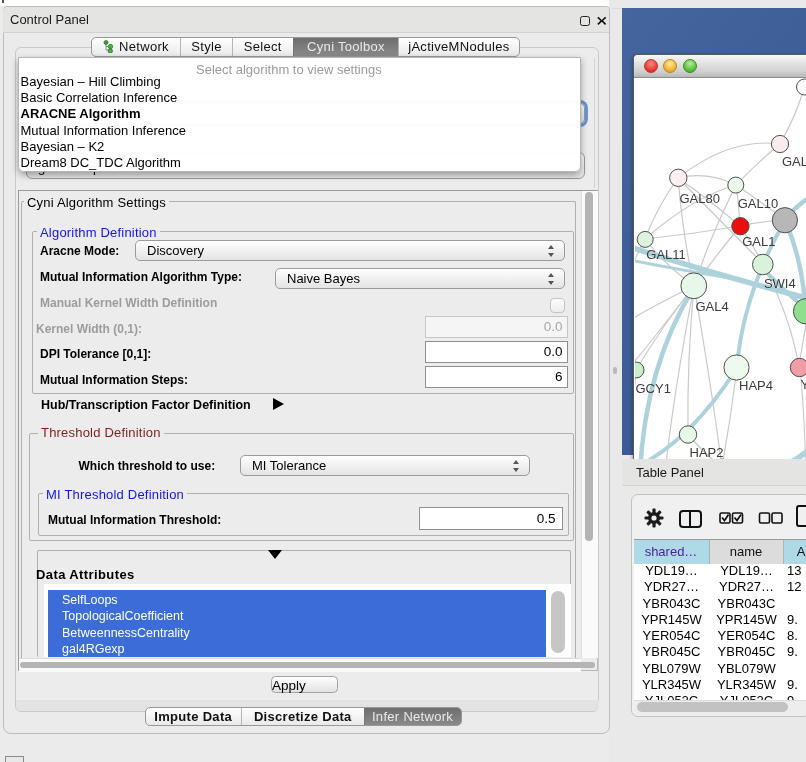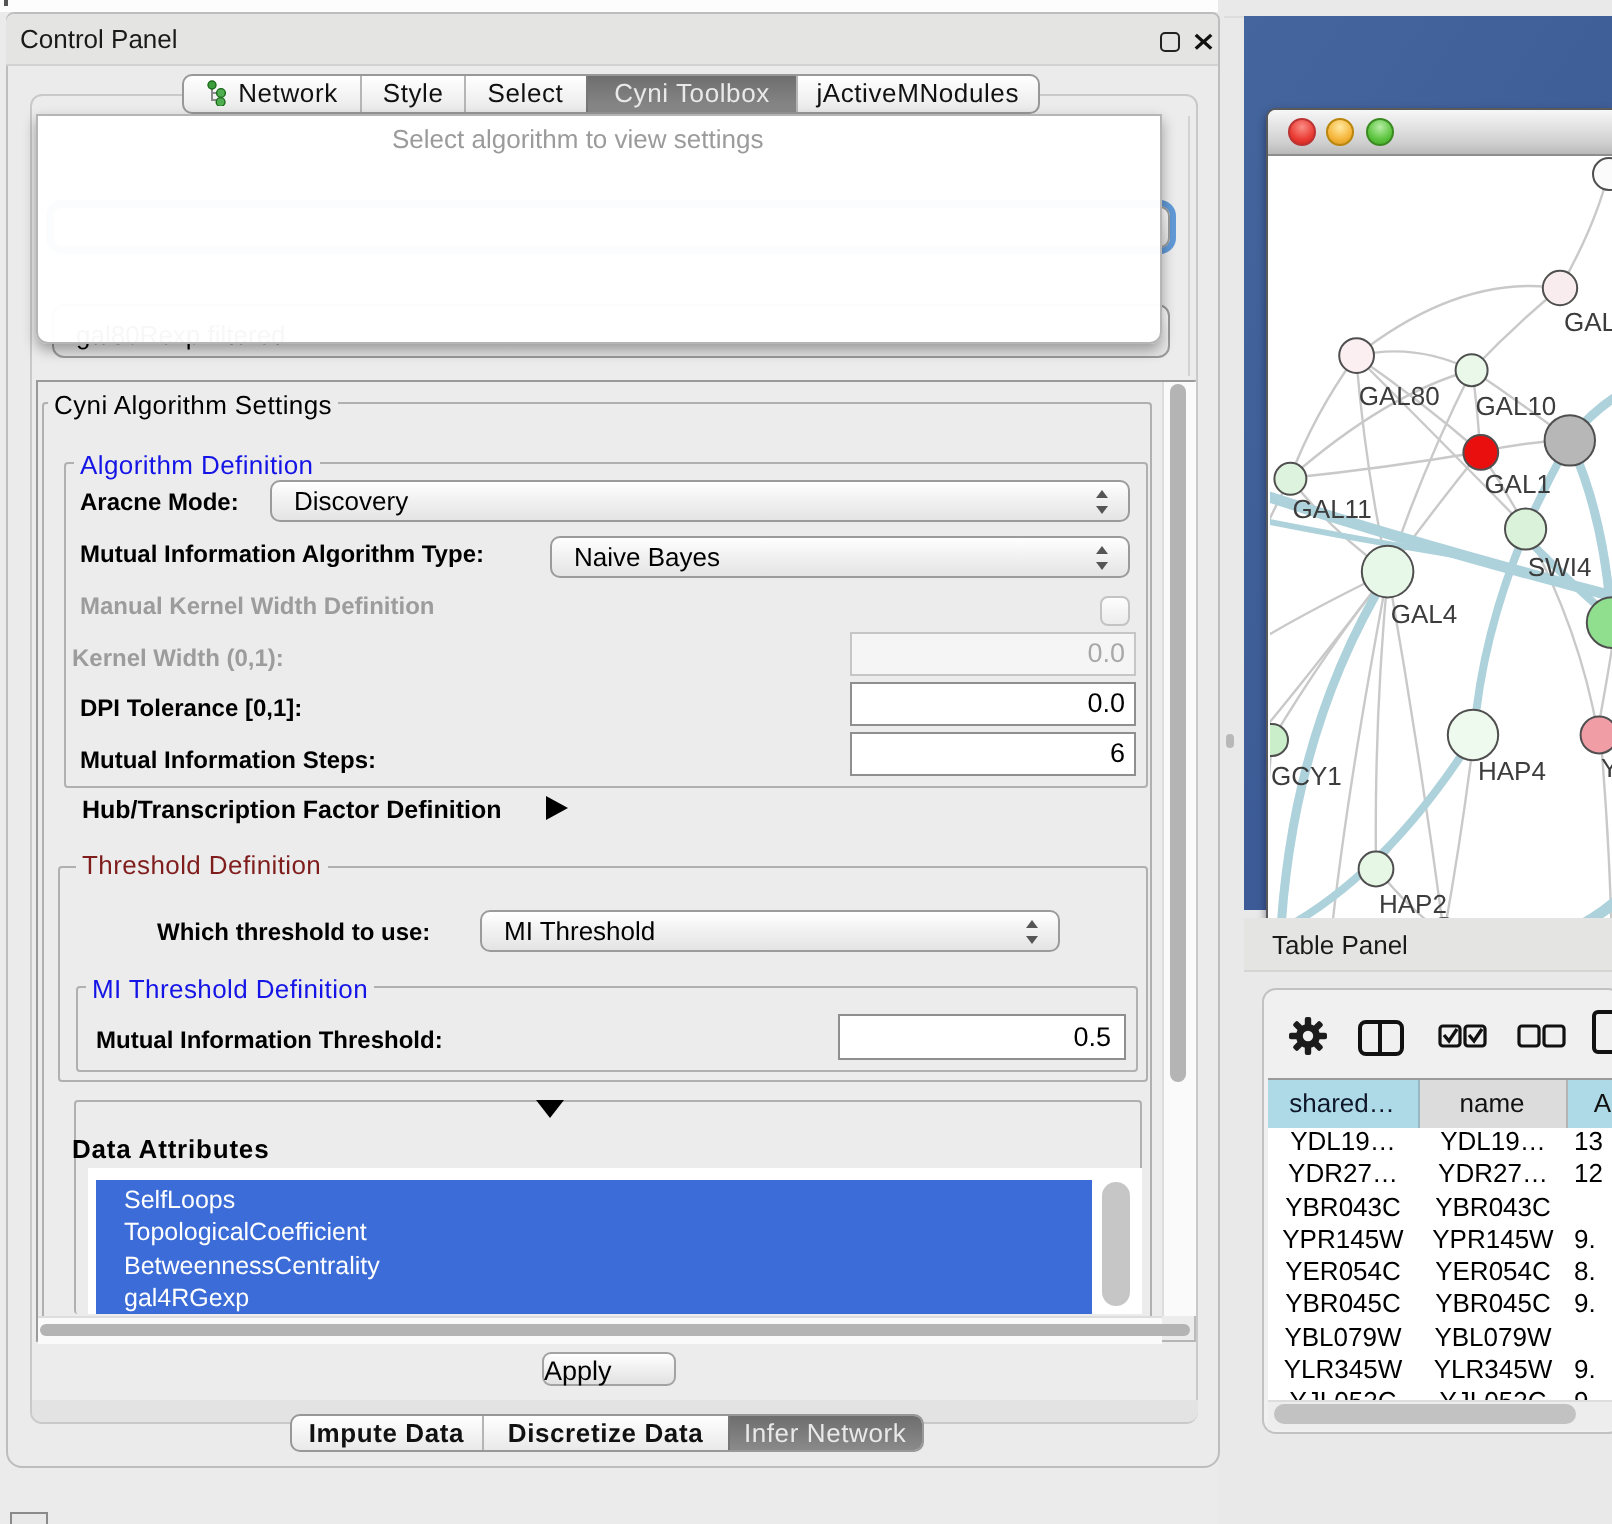--- a/index.html
+++ b/index.html
@@ -105,21 +105,21 @@
 <div class="fld" style="left:425px;top:366px;width:142.5px;height:22px;line-height:20px;">6</div>
 
 <div class="lbl" style="left:41px;top:398px;font-size:12.5px;">Hub/Transcription Factor Definition</div>
 <div class="ab" style="left:272.5px;top:398px;width:0;height:0;border-top:6.2px solid transparent;border-bottom:6.2px solid transparent;border-left:11px solid #000;"></div>
 
 <div class="grp" style="left:28.5px;top:433px;width:545px;height:107.5px;"></div>
 <div class="gt" style="left:38px;top:425px;color:#7f1d1d;">Threshold Definition</div>
 
 <div class="lbl" style="left:78.5px;top:459px;">Which threshold to use:</div>
 <div class="combo" style="left:240px;top:454.5px;width:290px;height:21px;">
-      <div class="ct">MI Threshold</div>
+      <div class="ct">MI Tolerance</div>
       <div class="stepper" style="right:8px;top:4px;"></div>
     </div>
 
 <div class="grp" style="left:38px;top:493px;width:530.5px;height:42.5px;"></div>
 <div class="gt" style="left:43px;top:487px;color:#1414e6;">MI Threshold Definition</div>
 
 <div class="lbl" style="left:48px;top:513px;text-align:right;">Mutual Information Threshold:</div>
 <div class="fld" style="left:419px;top:506.5px;width:143.5px;height:23px;line-height:21px;padding-right:6px;">0.5</div>
 
 <div class="grp" style="left:37px;top:550px;width:534px;height:107px;border-bottom:none;"></div>
@@ -137,20 +137,21 @@
 <div class="seg" style="left:144.5px;top:706.5px;width:317px;height:19.5px;">
  <div class="sg b" style="width:96px;font-weight:bold;">Impute Data</div>
  <div class="sg b" style="width:123.5px;font-weight:bold;">Discretize Data</div>
  <div class="sg on" style="width:97.5px;">Infer Network</div>
 </div>
 
 <div class="ab" style="left:5px;top:756px;width:19px;height:10px;border:1.5px solid #8a8a8a;background:#e8e8e8;box-sizing:border-box;"></div>
 
 <div class="ab" style="left:18px;top:57px;width:562.5px;height:114.5px;background:rgba(255,255,255,0.97);border:1px solid #b5b5b5;border-radius:0 0 6px 6px;box-shadow:0 3px 7px rgba(0,0,0,0.35);box-sizing:border-box;z-index:50;">
   <div class="ab" style="left:177px;top:4px;font-size:13px;color:#9b9b9b;white-space:nowrap;">Select algorithm to view settings</div>
+  <div class="ab" style="left:1.5px;top:16px;font-size:13px;color:#000;line-height:16.2px;white-space:nowrap;">Bayesian – Hill Climbing<br>Basic Correlation Inference<br><span class="b">ARACNE Algorithm</span><br>Mutual Information Inference<br>Bayesian – K2<br>Dream8 DC_TDC Algorithm</div>
 </div>
 
 <div class="ab" style="left:622px;top:8px;width:184px;height:447px;background:linear-gradient(125deg,#44659d,#385693);"></div>
 
 <div class="ab" style="left:633px;top:10px;width:173px;height:419px;border:1px solid #5a5a5a;border-right:none;border-radius:5px 0 0 0;box-shadow:0 2px 4px rgba(0,0,30,0.45);box-sizing:border-box;background:#fff;margin-top:44px;">
   <div class="ab" style="left:0;top:0;width:172px;height:21.5px;background:linear-gradient(#f7f7f7,#cfcfcf 75%,#b9b9b9);border-bottom:1px solid #8d8d8d;border-radius:4px 0 0 0;"></div>
   <div class="ab" style="left:9.5px;top:3.5px;width:12px;height:12px;border-radius:50%;background:radial-gradient(circle at 50% 30%,#f98e86,#ea3c34 60%,#c51f18);border:0.5px solid #b33;"></div>
   <div class="ab" style="left:29px;top:3.5px;width:12px;height:12px;border-radius:50%;background:radial-gradient(circle at 50% 30%,#ffe9a0,#f5b53a 60%,#d1921d);border:0.5px solid #b8860b;"></div>
   <div class="ab" style="left:48.5px;top:3.5px;width:12px;height:12px;border-radius:50%;background:radial-gradient(circle at 50% 30%,#b6eda4,#5cc43e 60%,#3da023);border:0.5px solid #3a8a22;"></div>
   <svg class="ab" style="left:0.5px;top:21.5px;" width="172" height="396" viewBox="0 0 172 396">
@@ -266,21 +267,21 @@
   </g>
   <g fill="none" stroke="#111" stroke-width="1.7">
         <path d="M3 5.5 L5.5 8.5 L9.5 2.5"></path>
         <path d="M15.5 5.5 L18 8.5 L22 2.5"></path>
       </g>
 </svg>
 <div class="ab" style="left:795.5px;top:505px;width:16px;height:22px;border:2.6px solid #111;border-radius:3px;box-sizing:border-box;background:#f0f0f0;"></div>
 
 <div class="ab" style="left:633.5px;top:538.5px;width:172.5px;height:161.5px;background:#fff;overflow:hidden;">
   <div class="ab" style="left:0;top:0;width:172.5px;height:24.5px;border-top:1px solid #9a9a9a;border-bottom:1px solid #8a8a8a;box-sizing:border-box;">
-    <div class="ab" style="left:0;top:0;width:76px;height:24.5px;background:#aed9e6;border-right:1px solid #98b7c2;box-sizing:border-box;text-align:center;font-size:13px;line-height:23px;color:#0f172a;">shared…</div>
+    <div class="ab" style="left:0;top:0;width:76px;height:24.5px;background:#aed9e6;border-right:1px solid #98b7c2;box-sizing:border-box;text-align:center;font-size:13px;line-height:23px;color:#4c1d95;">shared…</div>
     <div class="ab" style="left:76px;top:0;width:74px;height:24.5px;background:#dcdcdc;border-right:1px solid #b3b3b3;box-sizing:border-box;text-align:center;font-size:13px;line-height:23px;color:#111;">name</div>
     <div class="ab" style="left:150px;top:0;width:23px;height:24.5px;background:#aed9e6;box-sizing:border-box;text-align:right;font-size:13px;line-height:23px;color:#111;padding-right:1px;">A</div>
   </div>
   <div class="ab" style="left:0;top:24.5px;width:76px;text-align:center;font-size:13px;line-height:16.25px;color:#000;">YDL19…<br>YDR27…<br>YBR043C<br>YPR145W<br>YER054C<br>YBR045C<br>YBL079W<br>YLR345W<br>YJL052C</div>
   <div class="ab" style="left:76px;top:24.5px;width:74px;text-align:center;font-size:13px;line-height:16.25px;color:#000;">YDL19…<br>YDR27…<br>YBR043C<br>YPR145W<br>YER054C<br>YBR045C<br>YBL079W<br>YLR345W<br>YJL052C</div>
   <div class="ab" style="left:153.5px;top:24.5px;width:19px;font-size:13px;line-height:16.25px;color:#000;">13<br>12<br>&nbsp;<br>9.<br>8.<br>9.<br>&nbsp;<br>9.<br>9.</div>
 </div>
 
 <div class="ab" style="left:633.5px;top:700px;width:172.5px;height:14px;background:#ededed;border-top:1px solid #ddd;"></div>
 <div class="ab" style="left:637px;top:702px;width:150.5px;height:9.5px;background:#c2c2c2;border-radius:5px;"></div>

